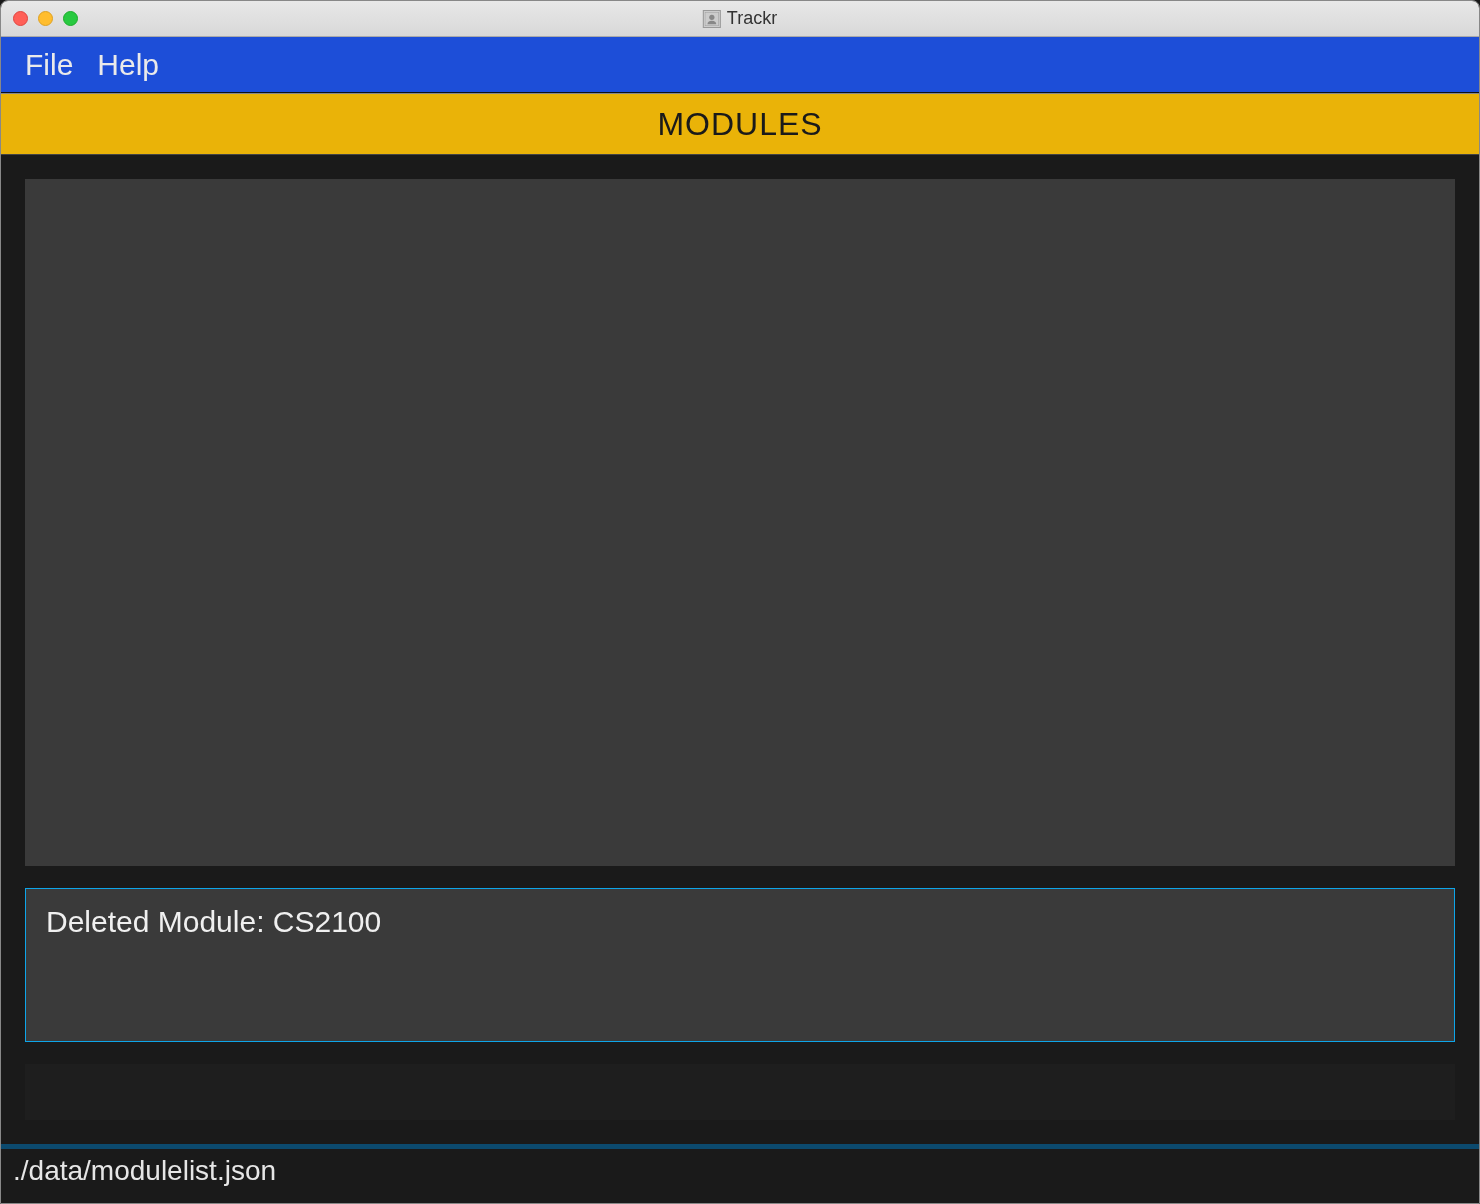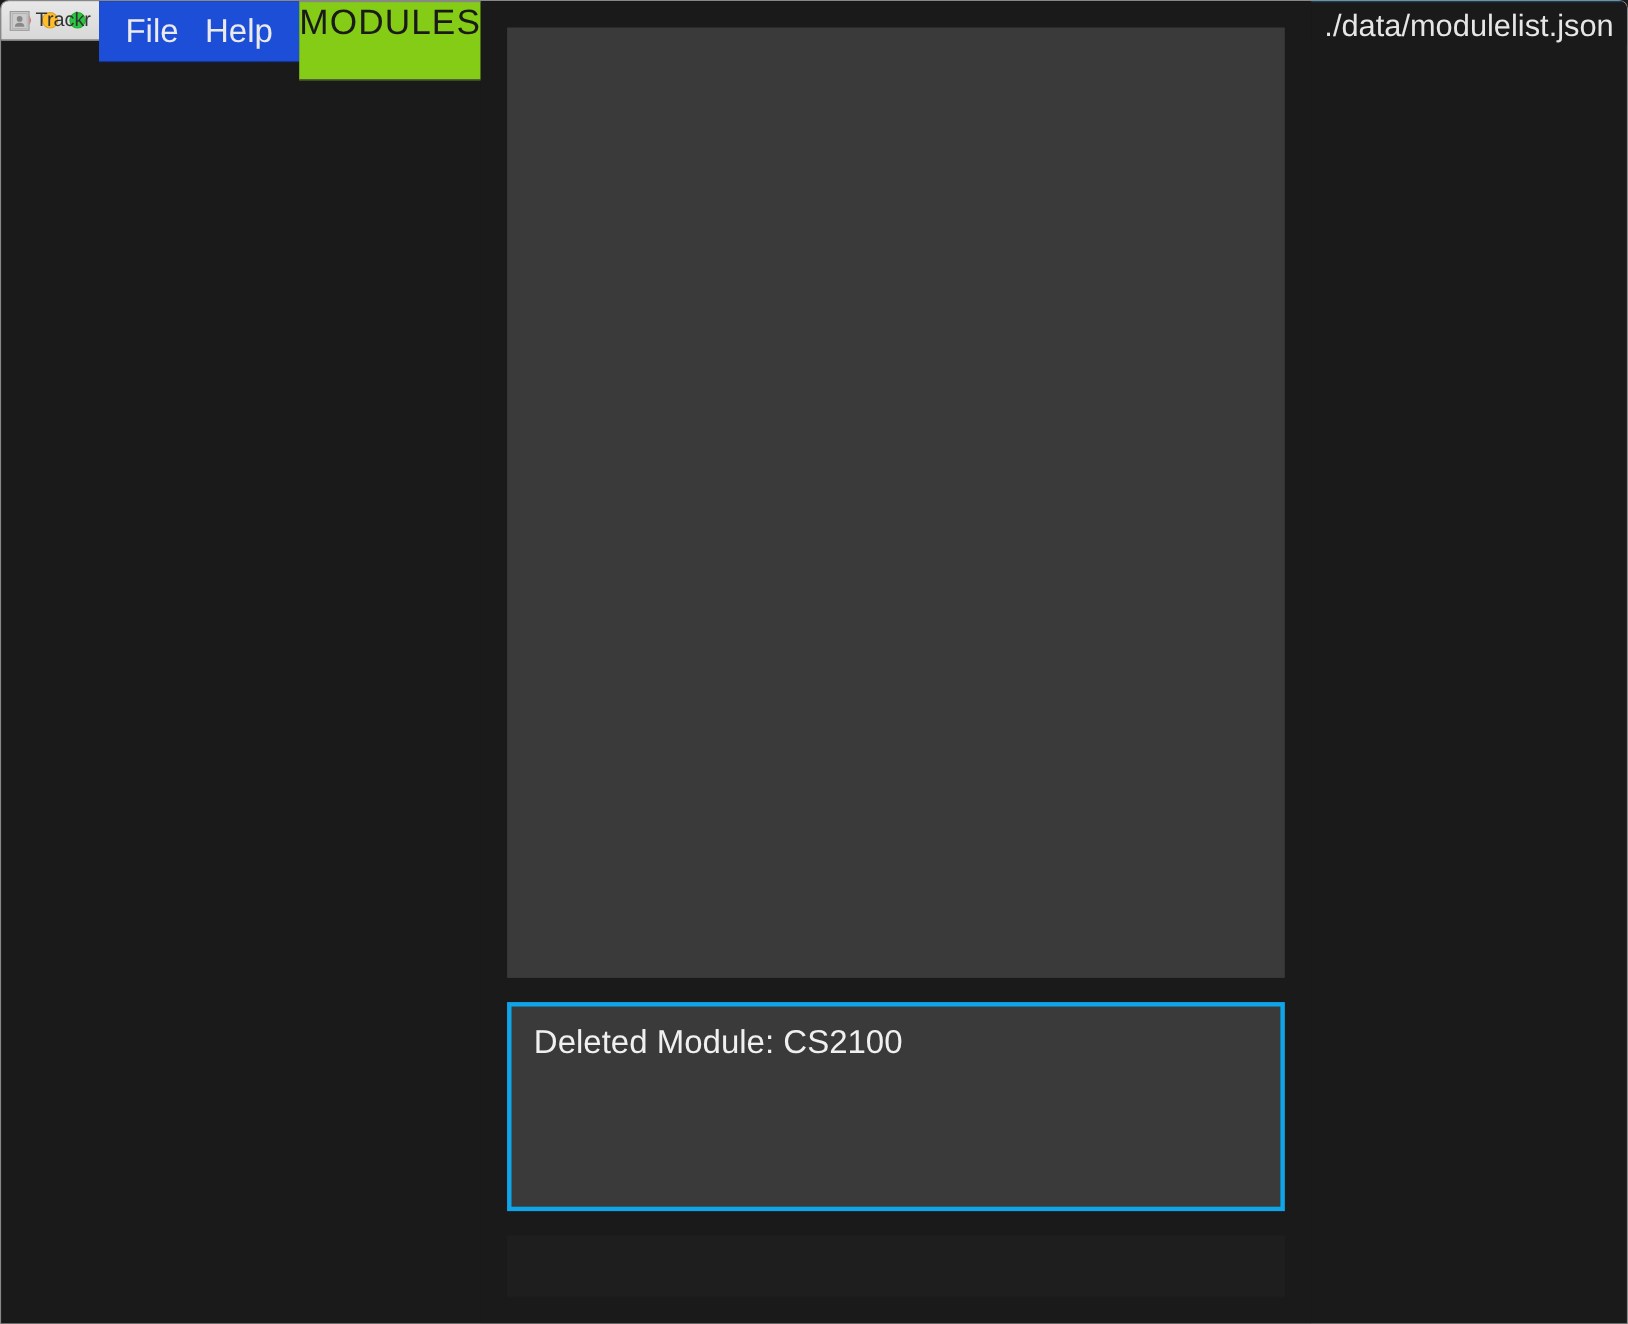--- a/index.html
+++ b/index.html
@@ -11,21 +11,21 @@
       font-family: -apple-system, BlinkMacSystemFont, "Segoe UI", Helvetica, Arial, sans-serif;
       background: #1a1a1a;
       width: 1480px;
       height: 1204px;
       overflow: hidden;
     }
     .window {
       width: 100%;
       height: 100%;
       display: flex;
-      flex-direction: row;
+      flex-direction: column;
       border: 1px solid #888;
       border-radius: 8px 8px 0 0;
       overflow: hidden;
       background: #1a1a1a;
     }
     .titlebar {
       height: 36px;
       background: linear-gradient(to bottom, #e8e8e8, #d8d8d8);
       display: flex;
       align-items: center;
@@ -76,24 +76,24 @@
       gap: 24px;
       border-bottom: 1px solid #111;
     }
     .menu-item {
       color: #eaeaea;
       font-size: 30px;
       font-weight: 400;
       cursor: pointer;
     }
     .section-header {
-      height: 72px;
-      background: #84cc16;
+      height: 62px;
+      background: #eab308;
       display: flex;
-      align-items: flex-start;
+      align-items: center;
       justify-content: center;
       color: #1a1a1a;
       font-size: 32px;
       letter-spacing: 1px;
       font-weight: 400;
       border-top: 1px solid #888;
       border-bottom: 1px solid #444;
     }
     .content-area {
       flex: 1;
@@ -102,47 +102,47 @@
       display: flex;
       flex-direction: column;
       gap: 22px;
     }
     .main-panel {
       flex: 1;
       background: #3a3a3a;
       min-height: 620px;
     }
     .message-box {
-      height: 190px;
+      height: 154px;
       background: #3a3a3a;
-      border: 4px solid #0ea5e9;
+      border: 1px solid #0ea5e9;
       padding: 16px 20px;
       color: #f0f0f0;
       font-size: 30px;
       font-weight: 400;
     }
     .command-input {
       height: 56px;
       background: #1e1e1e;
       border: none;
       outline: none;
       color: #eee;
       font-size: 24px;
       padding: 0 12px;
       width: 100%;
     }
     .status-bar {
-      height: 40px;
+      height: 59px;
       background: #1a1a1a;
       color: #e6e6e6;
       font-size: 28px;
       padding: 6px 12px;
       display: flex;
       align-items: flex-start;
-      border-top: 1px solid #0c4a6e;
+      border-top: 5px solid #0c4a6e;
     }
   </style>
 </head>
 <body>
 
 <div class="window">
   <div class="titlebar">
     <div class="traffic-lights">
       <div class="traffic-light tl-red"></div>
       <div class="traffic-light tl-yellow"></div>

